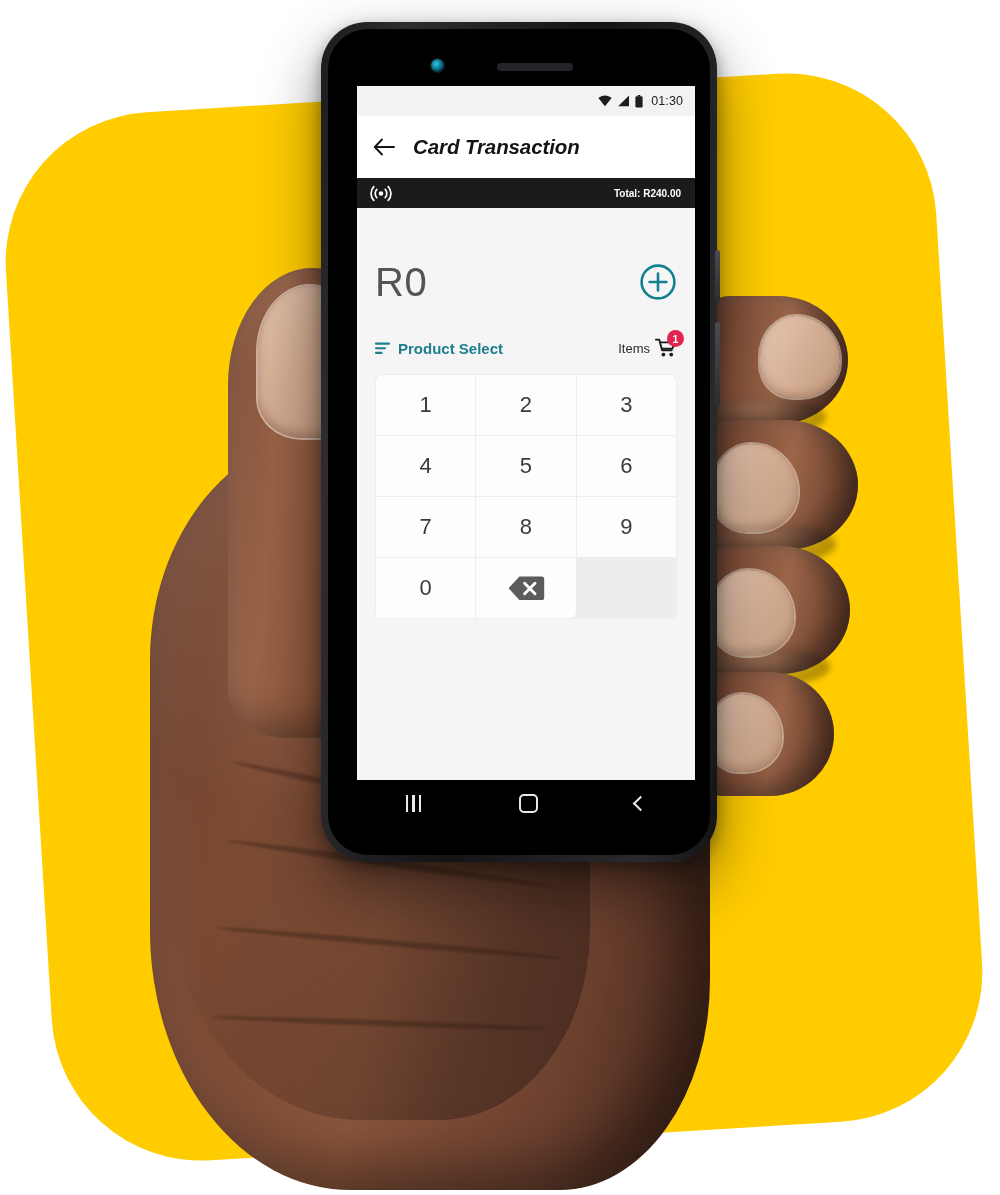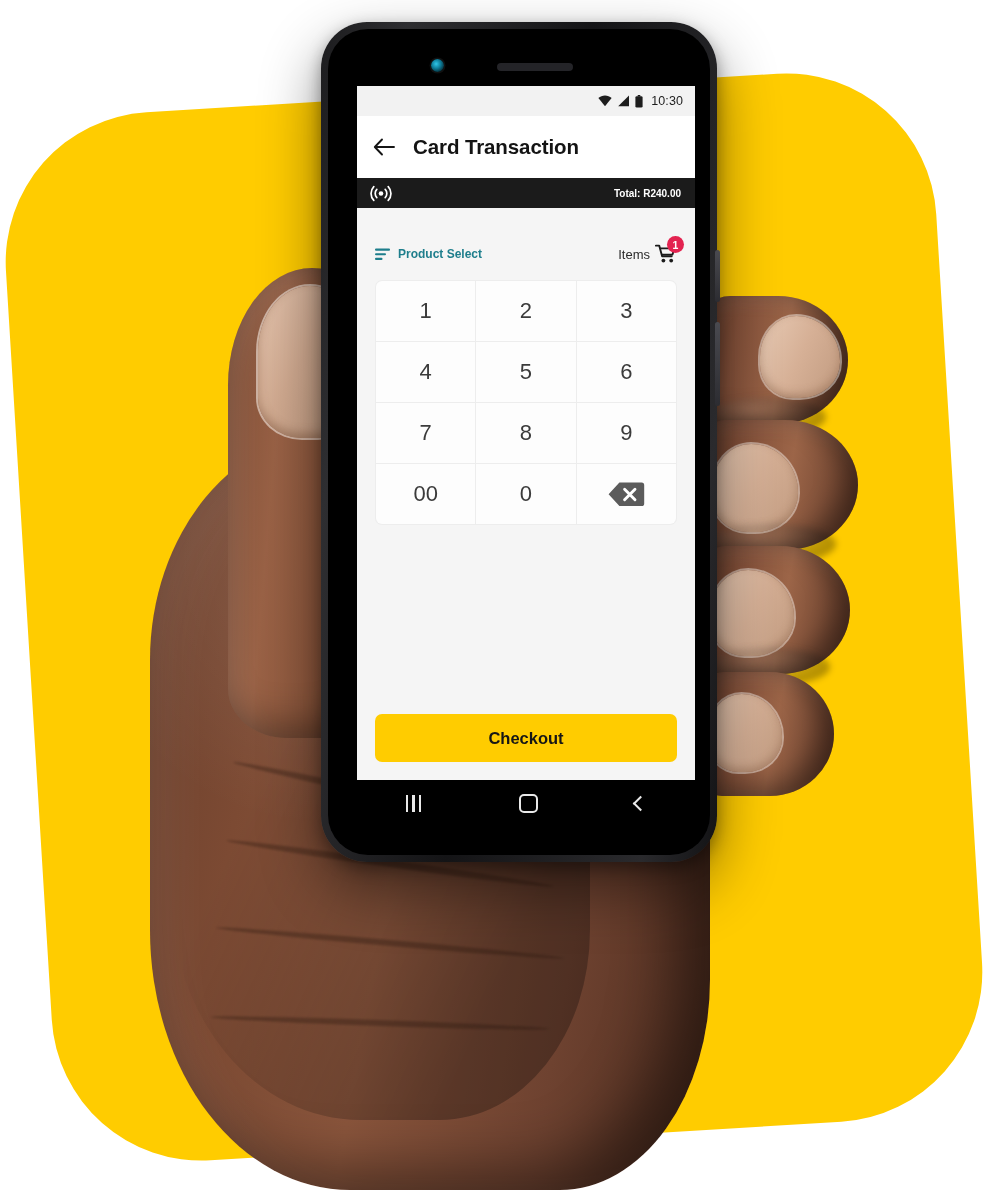--- a/index.html
+++ b/index.html
@@ -156,21 +156,21 @@
     flex:0 0 auto;
   }
   .sb-time{ font-size:12.5px; color:#1d1d1d; letter-spacing:.1px; margin-left:3px; }
 
   .appbar{
     height:62px; background:#FFFFFF;
     display:flex; align-items:center; gap:18px;
     padding-left:16px;
     flex:0 0 auto;
   }
-  .appbar-title{ font-size:20.5px; font-weight:bold; color:#141414; letter-spacing:-.1px; }
+  .appbar-title{ font-size:20.5px; font-weight:bold; color:#141414; letter-spacing:-.1px;font-style:italic; }
 
   .nfcbar{
     height:30px; background:#1b1b1b;
     display:flex; align-items:center; justify-content:space-between;
     padding:0 14px 0 12px;
     flex:0 0 auto;
   }
   .nfc-total{ color:#fff; font-size:10px; font-weight:bold; }
 
   .body{ flex:1 1 auto; background:#F5F5F5; padding:0 18px; display:flex; flex-direction:column; }
@@ -186,21 +186,21 @@
     font-size:14.5px; color:#9b9b9b;
     padding-bottom:9px;
     border-bottom:1px solid #d8d8d8;
   }
 
   .select-row{
     margin-top:36px;
     display:flex; align-items:center; justify-content:space-between;
   }
   .prod-select{ display:flex; align-items:center; gap:7px; }
-  .prod-select span{ color:#1E7E8C; font-size:12px; font-weight:bold; }
+  .prod-select span{ color:#1E7E8C; font-size:15px; font-weight:bold; }
   .items{ display:flex; align-items:center; gap:5px; position:relative; }
   .items-label{ font-size:13px; color:#2b2b2b; }
   .cart-badge{
     position:absolute; right:-7px; top:-8px;
     width:17px; height:17px; border-radius:50%;
     background:#E32350;
     color:#fff; font-size:10.5px; font-weight:bold;
     display:flex; align-items:center; justify-content:center;
   }
 
@@ -298,21 +298,21 @@
           <svg width="14" height="12" viewBox="0 0 14 12">
             <path d="M7 11.2 0.4 3.1C2.2 1.5 4.5 0.6 7 0.6s4.8 0.9 6.6 2.5L7 11.2z" fill="#1d1d1d"></path>
           </svg>
           <svg width="13" height="12" viewBox="0 0 13 12">
             <path d="M12 0.6V11.3H1.2L12 0.6z" fill="#1d1d1d"></path>
           </svg>
           <svg width="8" height="13" viewBox="0 0 8 13">
             <rect x="2.6" y="0" width="2.8" height="1.5" rx=".5" fill="#1d1d1d"></rect>
             <rect x="0.4" y="1.2" width="7.2" height="11.4" rx="1.4" fill="#1d1d1d"></rect>
           </svg>
-          <span class="sb-time">10:30</span>
+          <span class="sb-time">01:30</span>
         </div>
 
         <div class="appbar">
           <svg width="22" height="18" viewBox="0 0 22 18">
             <path d="M9 1.5 1.8 9l7.2 7.5M2 9h19" stroke="#151515" stroke-width="1.9" fill="none" stroke-linecap="round" stroke-linejoin="round"></path>
           </svg>
           <div class="appbar-title">Card Transaction</div>
         </div>
 
         <div class="nfcbar">
@@ -321,20 +321,27 @@
             <path d="M16.2 5.4a6 6 0 0 1 0 8.2" stroke="#fff" stroke-width="1.7" fill="none" stroke-linecap="round"></path>
             <path d="M19.2 2.6a10 10 0 0 1 0 13.8" stroke="#fff" stroke-width="1.7" fill="none" stroke-linecap="round"></path>
             <path d="M7.8 5.4a6 6 0 0 0 0 8.2" stroke="#fff" stroke-width="1.7" fill="none" stroke-linecap="round"></path>
             <path d="M4.8 2.6a10 10 0 0 0 0 13.8" stroke="#fff" stroke-width="1.7" fill="none" stroke-linecap="round"></path>
           </svg>
           <div class="nfc-total">Total: R240.00</div>
         </div>
 
         <div class="body">
 
+          <div class="amount-row">
+            <div class="amount">R0</div>
+            <svg width="38" height="38" viewBox="0 0 38 38">
+              <circle cx="19" cy="19" r="16.4" stroke="#11818F" stroke-width="2.6" fill="none"></circle>
+              <path d="M19 10.6v16.8M10.6 19h16.8" stroke="#11818F" stroke-width="2.6" stroke-linecap="round"></path>
+            </svg>
+          </div>
 
 
           <div class="select-row">
             <div class="prod-select">
               <svg width="16" height="13" viewBox="0 0 16 13">
                 <rect x="0" y="0.6" width="15" height="2.1" rx="1" fill="#1E7E8C"></rect>
                 <rect x="0" y="5.2" width="11" height="2.1" rx="1" fill="#1E7E8C"></rect>
                 <rect x="0" y="9.8" width="7.5" height="2.1" rx="1" fill="#1E7E8C"></rect>
               </svg>
               <span>Product Select</span>
@@ -355,33 +362,29 @@
           <div class="keypad" id="keypad">
               <div class="key r0c0">1</div>
               <div class="key r0c1">2</div>
               <div class="key r0c2">3</div>
               <div class="key r1c0">4</div>
               <div class="key r1c1">5</div>
               <div class="key r1c2">6</div>
               <div class="key r2c0">7</div>
               <div class="key r2c1">8</div>
               <div class="key r2c2">9</div>
-              <div class="key r3c0">00</div>
               <div class="key r3c1">0</div>
               <div class="key r3c2">
                 <svg width="38" height="27" viewBox="0 0 38 27">
                   <path d="M12.4 1.6h22.2a2.6 2.6 0 0 1 2.6 2.6v18.2a2.6 2.6 0 0 1-2.6 2.6H12.4L1.6 13.3 12.4 1.6z" fill="#5b5b5b"></path>
                   <path d="M17.6 8.2 28 18.8M28 8.2 17.6 18.8" stroke="#fff" stroke-width="2.9" stroke-linecap="round"></path>
                 </svg>
               </div>
             </div>
 
-          <div class="checkout-wrap">
-            <button class="checkout">Checkout</button>
-          </div>
 
         </div>
 
         <div class="navbar">
           <div class="nav-recents">
               <i></i>
               <i></i>
               <i></i>
             </div>
           <div class="nav-home"></div>

